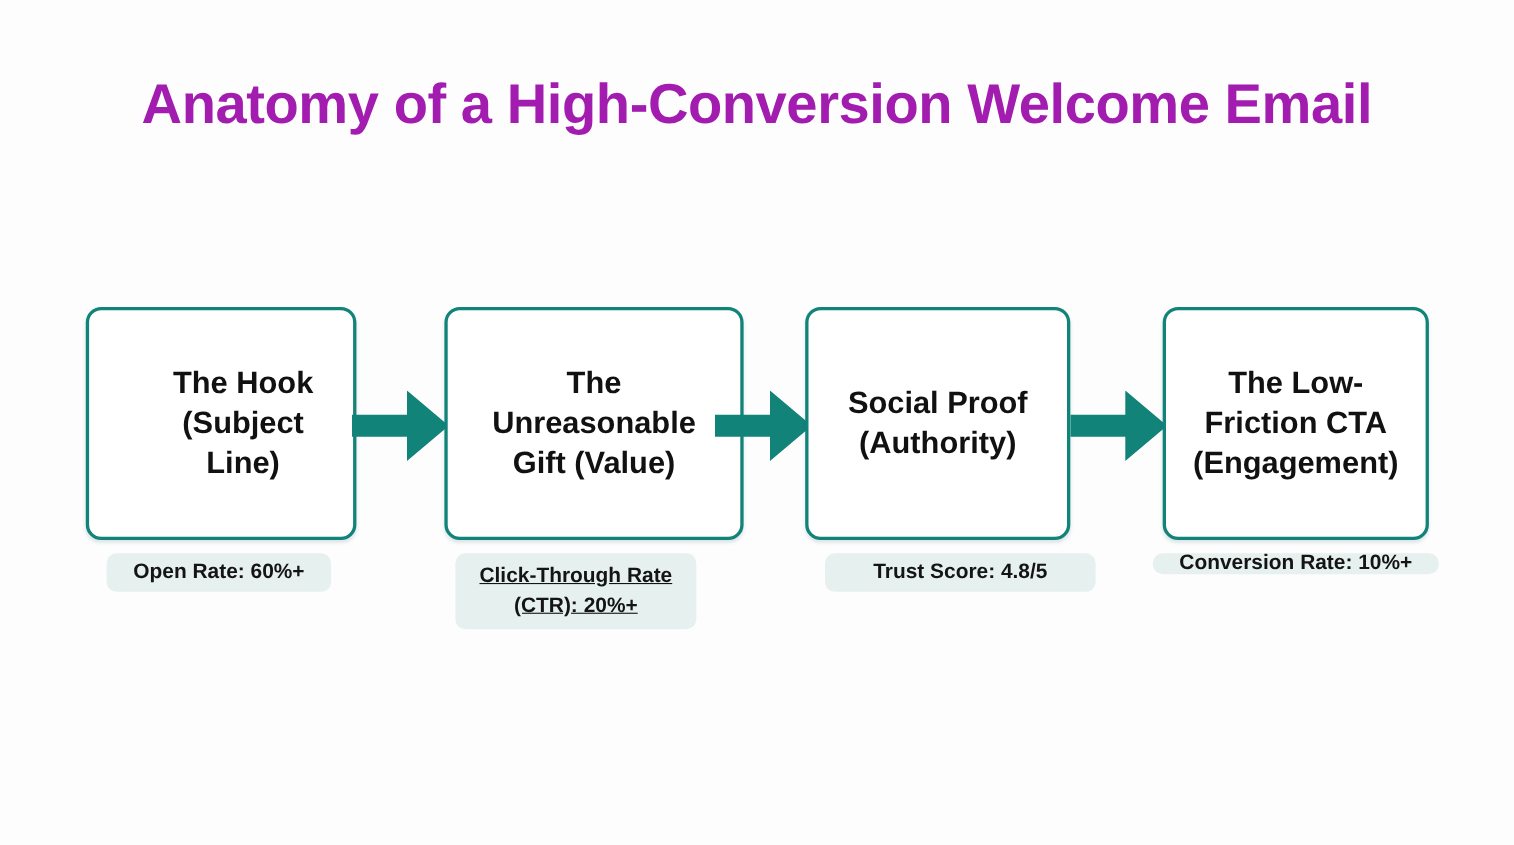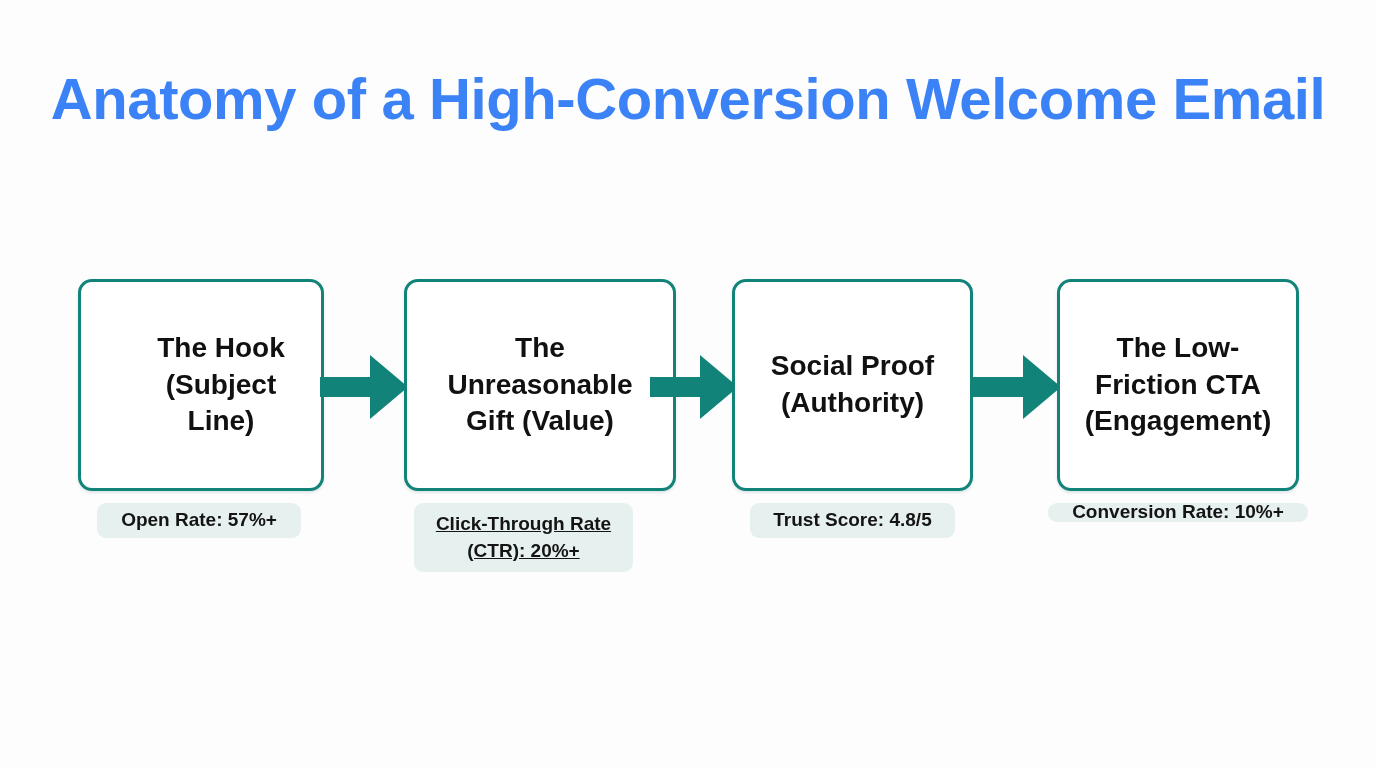--- a/index.html
+++ b/index.html
@@ -16,24 +16,24 @@
     position: relative;
   }
 
   
   #diagram-title {
     position: absolute;
     left: 0;
     top: 66px;
     width: 1376px;
     text-align: center;
-    font-size: 58px;
+    font-size: 51px;
     font-weight: bold;
     letter-spacing: -0.4px;
-    color: #3b82f6;
+    color: #a21caf;
     line-height: 1.15;
     white-space: nowrap;
   }
 
   
   #flow-row {
     position: absolute;
     left: 78px;
     top: 279px;
     width: 1221px;
@@ -93,21 +93,21 @@
     font-size: 19px;
     font-weight: bold;
     color: #141414;
     text-align: center;
     line-height: 1.42;
     white-space: pre-line;
     padding: 0 12px;
   }
   #chip-0 { left: 97px;   top: 503px; width: 204px; height: 35px; }
   #chip-1 { left: 414px;  top: 503px; width: 219px; height: 69px; text-decoration: underline; }
-  #chip-2 { left: 750px;  top: 503px; width: 205px; height: 35px; }
+  #chip-2 { left: 750px;  top: 503px; width: 246px; height: 35px; }
   #chip-3 { left: 1048px; top: 503px; width: 260px; height: 19px; }
 </style>
 </head>
 <body>
 
 <div id="diagram-title">Anatomy of a High-Conversion Welcome Email</div>
 
 <div id="flow-row">
 
   <div class="flow-node" id="node-0">
@@ -145,20 +145,20 @@
   </div>
 
   <div class="flow-node" id="node-3">
     <div class="flow-node-label">The Low-
 Friction CTA
 (Engagement)</div>
   </div>
 
 </div>
 
-<div class="metric-chip" id="chip-0">Open Rate: 57%+</div>
+<div class="metric-chip" id="chip-0">Open Rate: 60%+</div>
 
 <div class="metric-chip" id="chip-1">Click-Through Rate
 (CTR): 20%+</div>
 
 <div class="metric-chip" id="chip-2">Trust Score: 4.8/5</div>
 
 <div class="metric-chip" id="chip-3">Conversion Rate: 10%+</div>
 
 </body></html>

